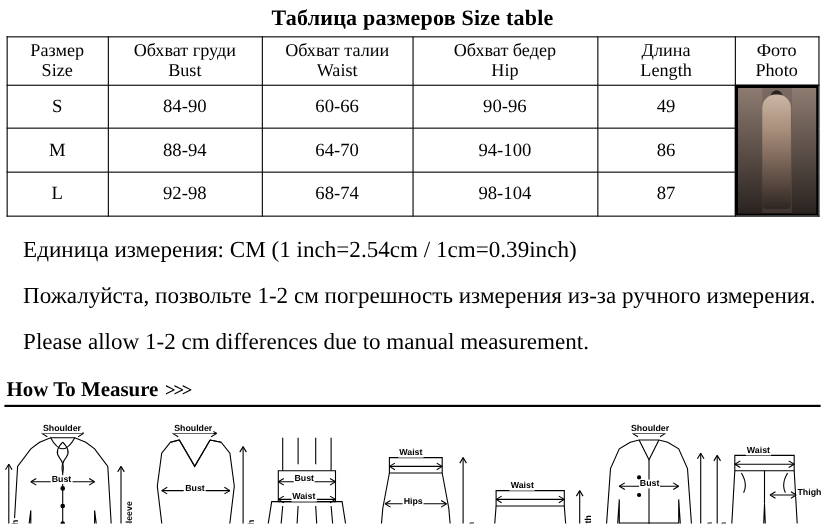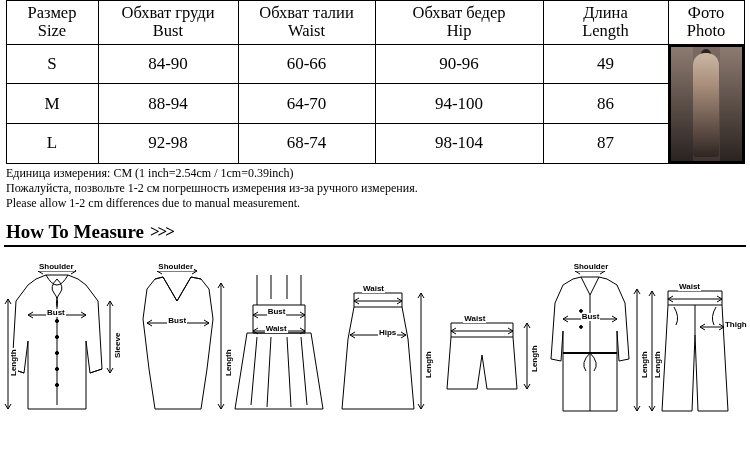--- a/index.html
+++ b/index.html
@@ -103,22 +103,22 @@
   .photo-box .bg-r { right: 0; }
 
   
   .notes {
     width: 742px;
     margin: 0 auto;
     padding: 2px 0 0 2px;
     box-sizing: border-box;
   }
   .notes p {
-    margin: 0;
-    font-size: 12px;
+    margin: 15px;
+    font-size: 21px;
     line-height: 1.26;
     white-space: nowrap;
   }
   .notes p.gap-top { margin-top: 8px; }
 
   
   .howto {
     display: flex;
     align-items: center;
     gap: 6px;
@@ -168,20 +168,21 @@
   .tag.vert {
     transform: rotate(-90deg);
     transform-origin: left top;
   }
 </style>
 </head>
 <body>
 
 <div class="page">
 
+  <div class="title">Таблица размеров  Size table</div>
 
   <table class="size-table">
     <colgroup>
       <col class="col-w-size">
         <col class="col-w-bust">
         <col class="col-w-waist">
       <col class="col-w-hip">
         <col class="col-w-len">
         <col class="col-w-photo">
     </colgroup>
@@ -334,21 +335,21 @@
           <path d="M26 58 L20 90 L14 160 L86 160 L80 90 L74 58"></path>
           <line x1="26" y1="52" x2="74" y2="52"></line>
           <path d="M26 52 l5 -3 M26 52 l5 3 M74 52 l-5 -3 M74 52 l-5 3"></path>
           <line x1="22" y1="86" x2="78" y2="86"></line>
           <path d="M22 86 l5 -3 M22 86 l5 3 M78 86 l-5 -3 M78 86 l-5 3"></path>
           <line x1="93" y1="44" x2="93" y2="160"></line>
           <path d="M93 44 l-3 5 M93 44 l3 5 M93 160 l-3 -5 M93 160 l3 -5"></path>
         </g>
       </svg>
       <span class="tag" style="left:34px; top:36px">Waist</span>
-      <span class="tag" style="left:50px; top:80px">Hips</span>
+      <span class="tag" style="left:38px; top:80px">Hips</span>
       <span class="tag vert" style="left:97px; top:130px">Length</span>
     </div>
 
     <div class="fig" style="width:106px">
       <svg width="106" height="176" viewBox="0 0 106 176">
         <g fill="none" stroke="#000" stroke-width="1">
           <path d="M22 74 L84 74 L84 88 L22 88 Z"></path>
           <path d="M22 88 L18 140 L48 140 L53 106 L58 140 L88 140 L84 88"></path>
           <line x1="22" y1="82" x2="84" y2="82"></line>
           <path d="M22 82 l5 -3 M22 82 l5 3 M84 82 l-5 -3 M84 82 l-5 3"></path>

